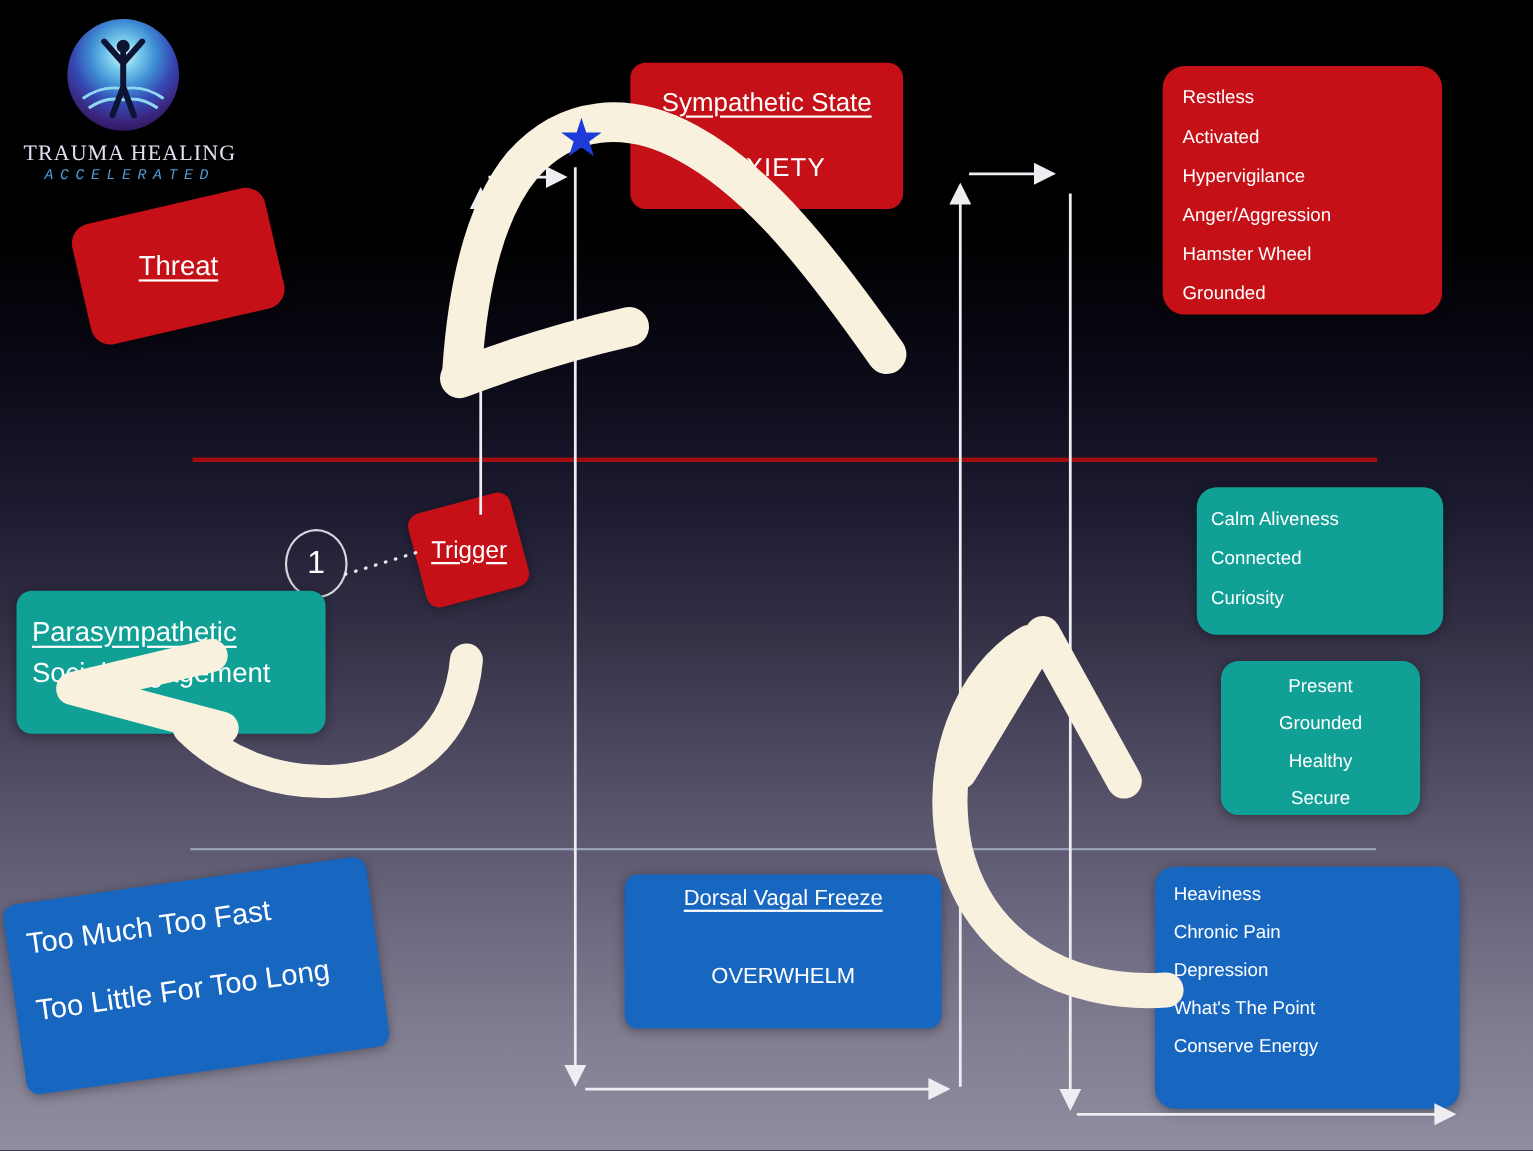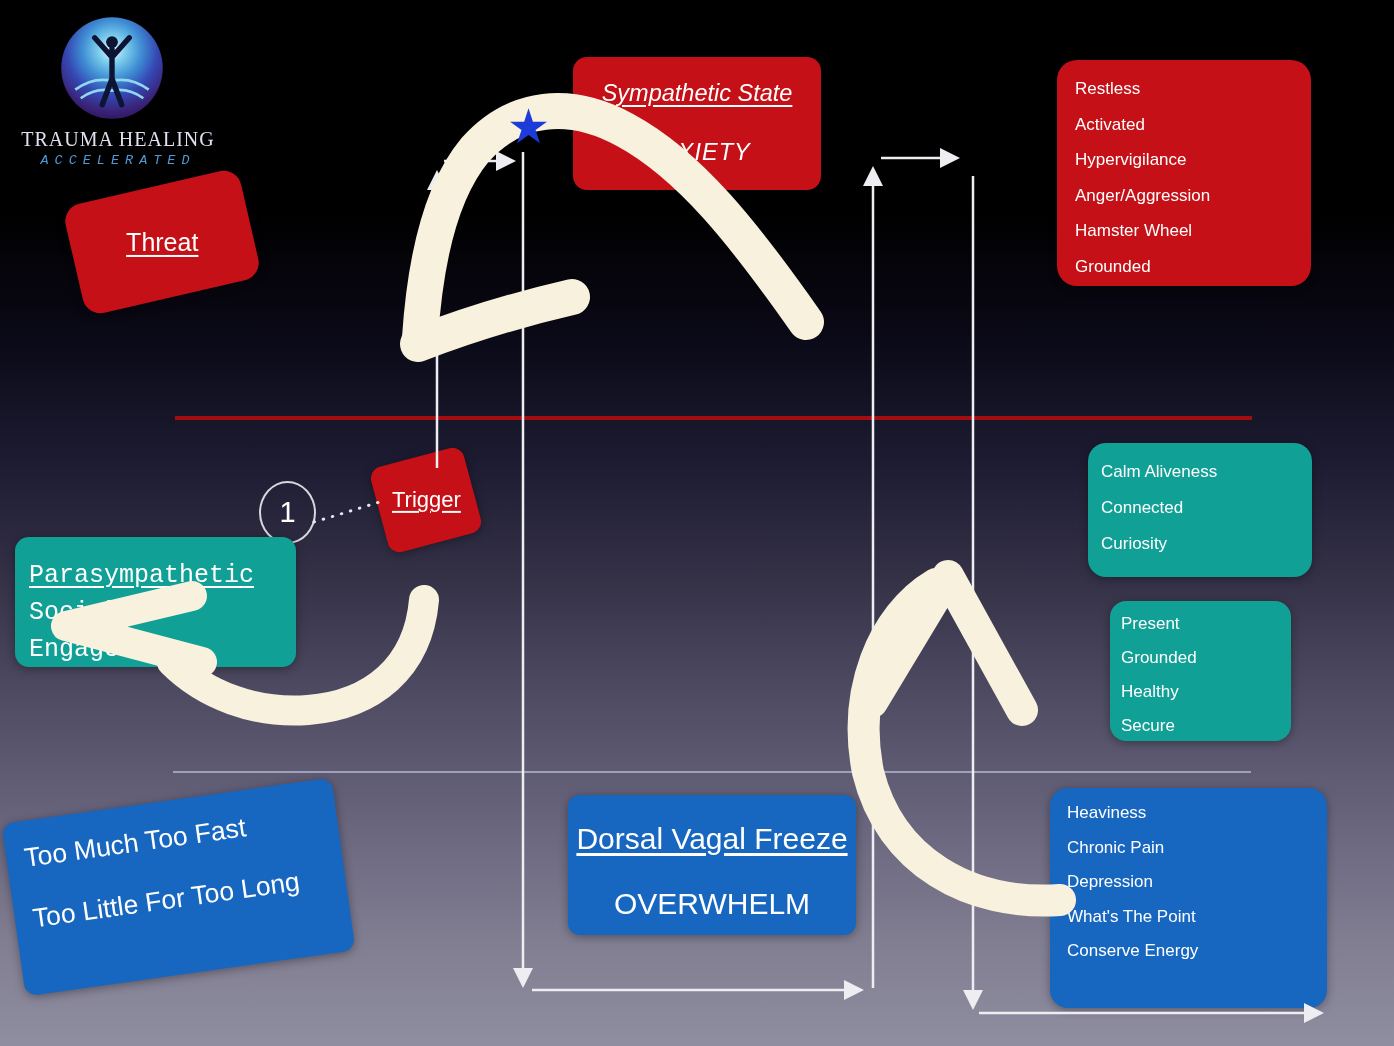--- a/index.html
+++ b/index.html
@@ -30,47 +30,47 @@
   .rule-red  { left:175px; top:416px; width:1077px; height:4px; background:var(--rule_red,#a30d10); }
   .rule-gray { left:173px; top:771px; width:1078px; height:2px; background:var(--rule_gray,#a9aec8); opacity:.85; }
 
   
   .threat { left:72px; top:186px; width:180px; height:112px; border-radius:18px;
     transform:rotate(-13deg); display:flex; align-items:center; justify-content:center; font-size:25px; }
   .threat .inner { transform:rotate(13deg); }
 
   .sym { left:573px; top:57px; width:248px; height:133px; border-radius:14px;
     display:flex; flex-direction:column; align-items:center; padding-top:23px; gap:32px;
-    font-size:23.5px; text-align:center;font-style:italic; }
+    font-size:23.5px; text-align:center; }
   .sym .caps { letter-spacing:1px; }
 
   .list { line-height:35.5px; font-size:17px; }
   .sym-signs { left:1057px; top:60px; width:254px; height:226px; border-radius:20px; padding:11px 18px; }
 
   .trigger { left:378px; top:456px; width:96px; height:88px; border-radius:12px;
     transform:rotate(-15deg); display:flex; align-items:center; justify-content:center; font-size:22px; }
   .trigger .inner { transform:rotate(15deg); }
 
   .step-circle { position:absolute; left:259px; top:481px; width:57px; height:63px;
     border:2px solid #d6d6de; border-radius:50%; display:flex; align-items:center;
     justify-content:center; font-size:29px; color:#fff; }
 
   .para { left:15px; top:537px; width:281px; height:130px; border-radius:14px;
-    padding:20px 14px; font-size:25px; line-height:37px;font-family:Liberation Mono, monospace; }
+    padding:20px 14px; font-size:25px; line-height:37px; }
 
   .calm { left:1088px; top:443px; width:224px; height:134px; border-radius:18px; padding:11px 13px; line-height:36px; }
-  .present { left:1110px; top:601px; width:181px; height:140px; border-radius:16px; padding:6px 11px; line-height:34px; }
+  .present { left:1110px; top:601px; width:181px; height:140px; border-radius:16px; padding:6px 11px; line-height:34px;text-align:center; }
 
   .toomuch { left:12px; top:800px; width:333px; height:174px; border-radius:12px;
     transform:rotate(-8deg); padding:22px 0 0 18px; font-size:26.5px; }
   .toomuch .l2 { margin-top:30px; }
 
   .dorsal { left:568px; top:795px; width:288px; height:140px; border-radius:12px;
-    display:flex; flex-direction:column; align-items:center; padding-top:27px; gap:31px;
-    font-size:30px; text-align:center; }
+    display:flex; flex-direction:column; align-items:center; padding-top:11px; gap:48px;
+    font-size:20px; text-align:center; }
 
   .dorsal-signs { left:1050px; top:788px; width:277px; height:220px; border-radius:18px;
     padding:8px 17px; line-height:34.5px; }
 
   .star { position:absolute; left:507px; top:103px; font-size:48px; line-height:1;
     color:var(--star,#1c3bd8); z-index:60; }
 
   .overlay { position:absolute; inset:0; width:1394px; height:1046px; z-index:50; pointer-events:none; }
 </style>
 </head>

